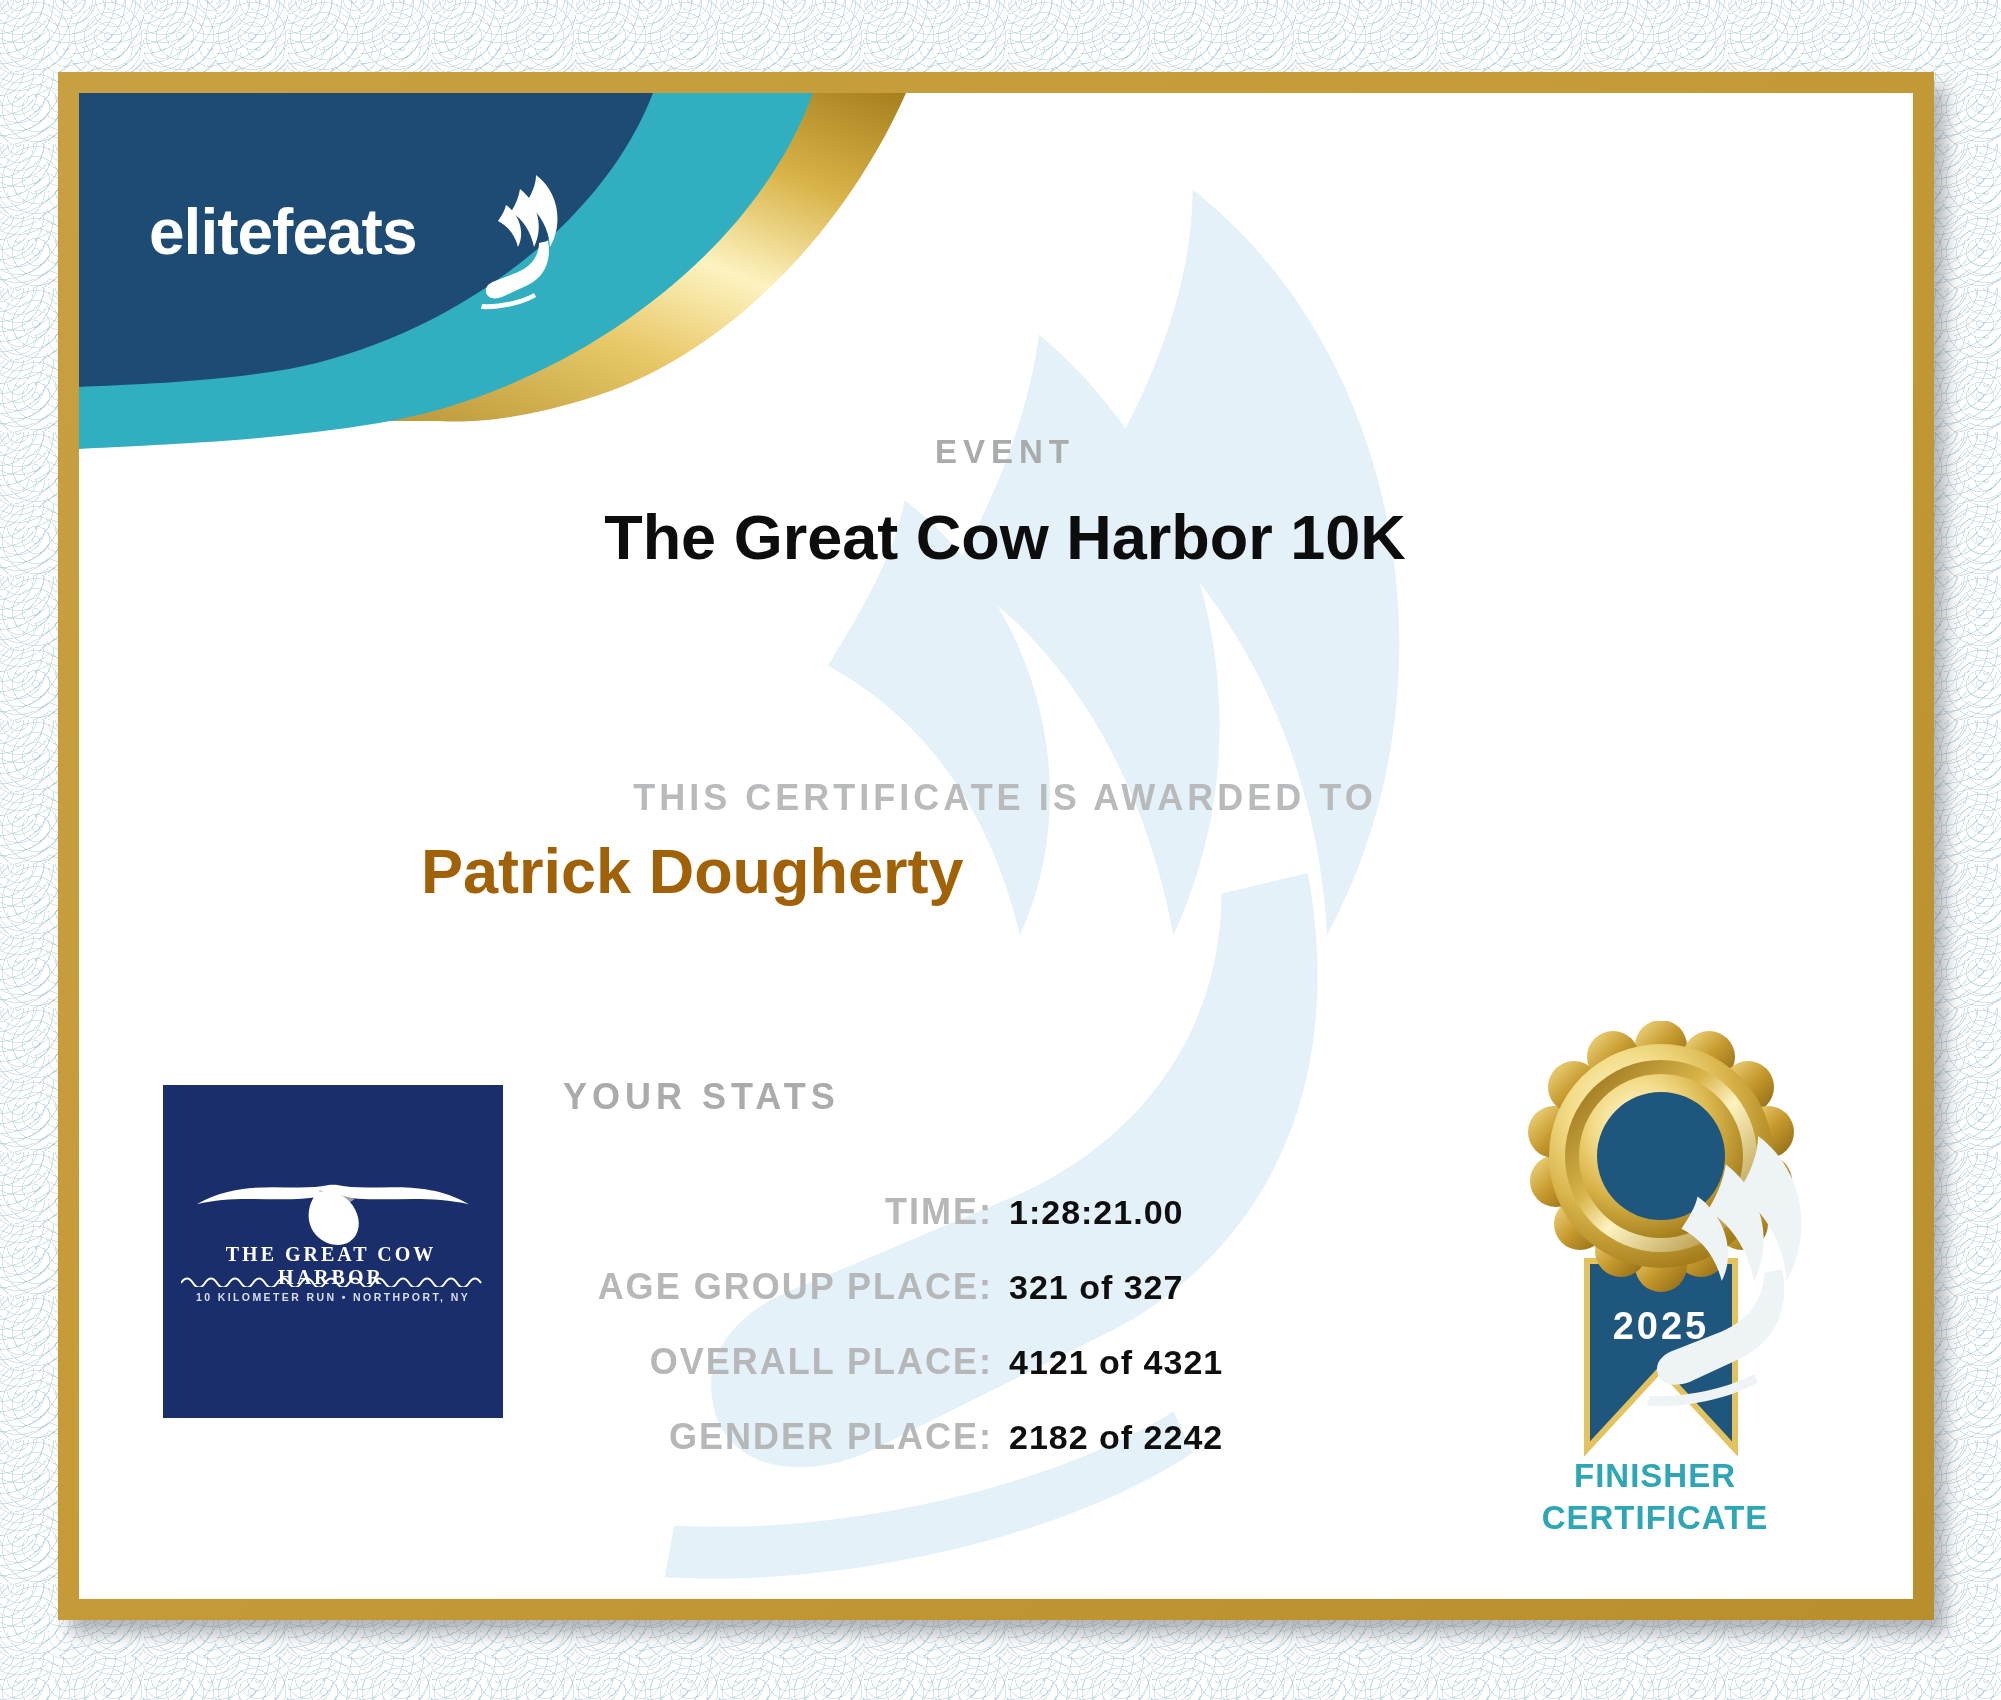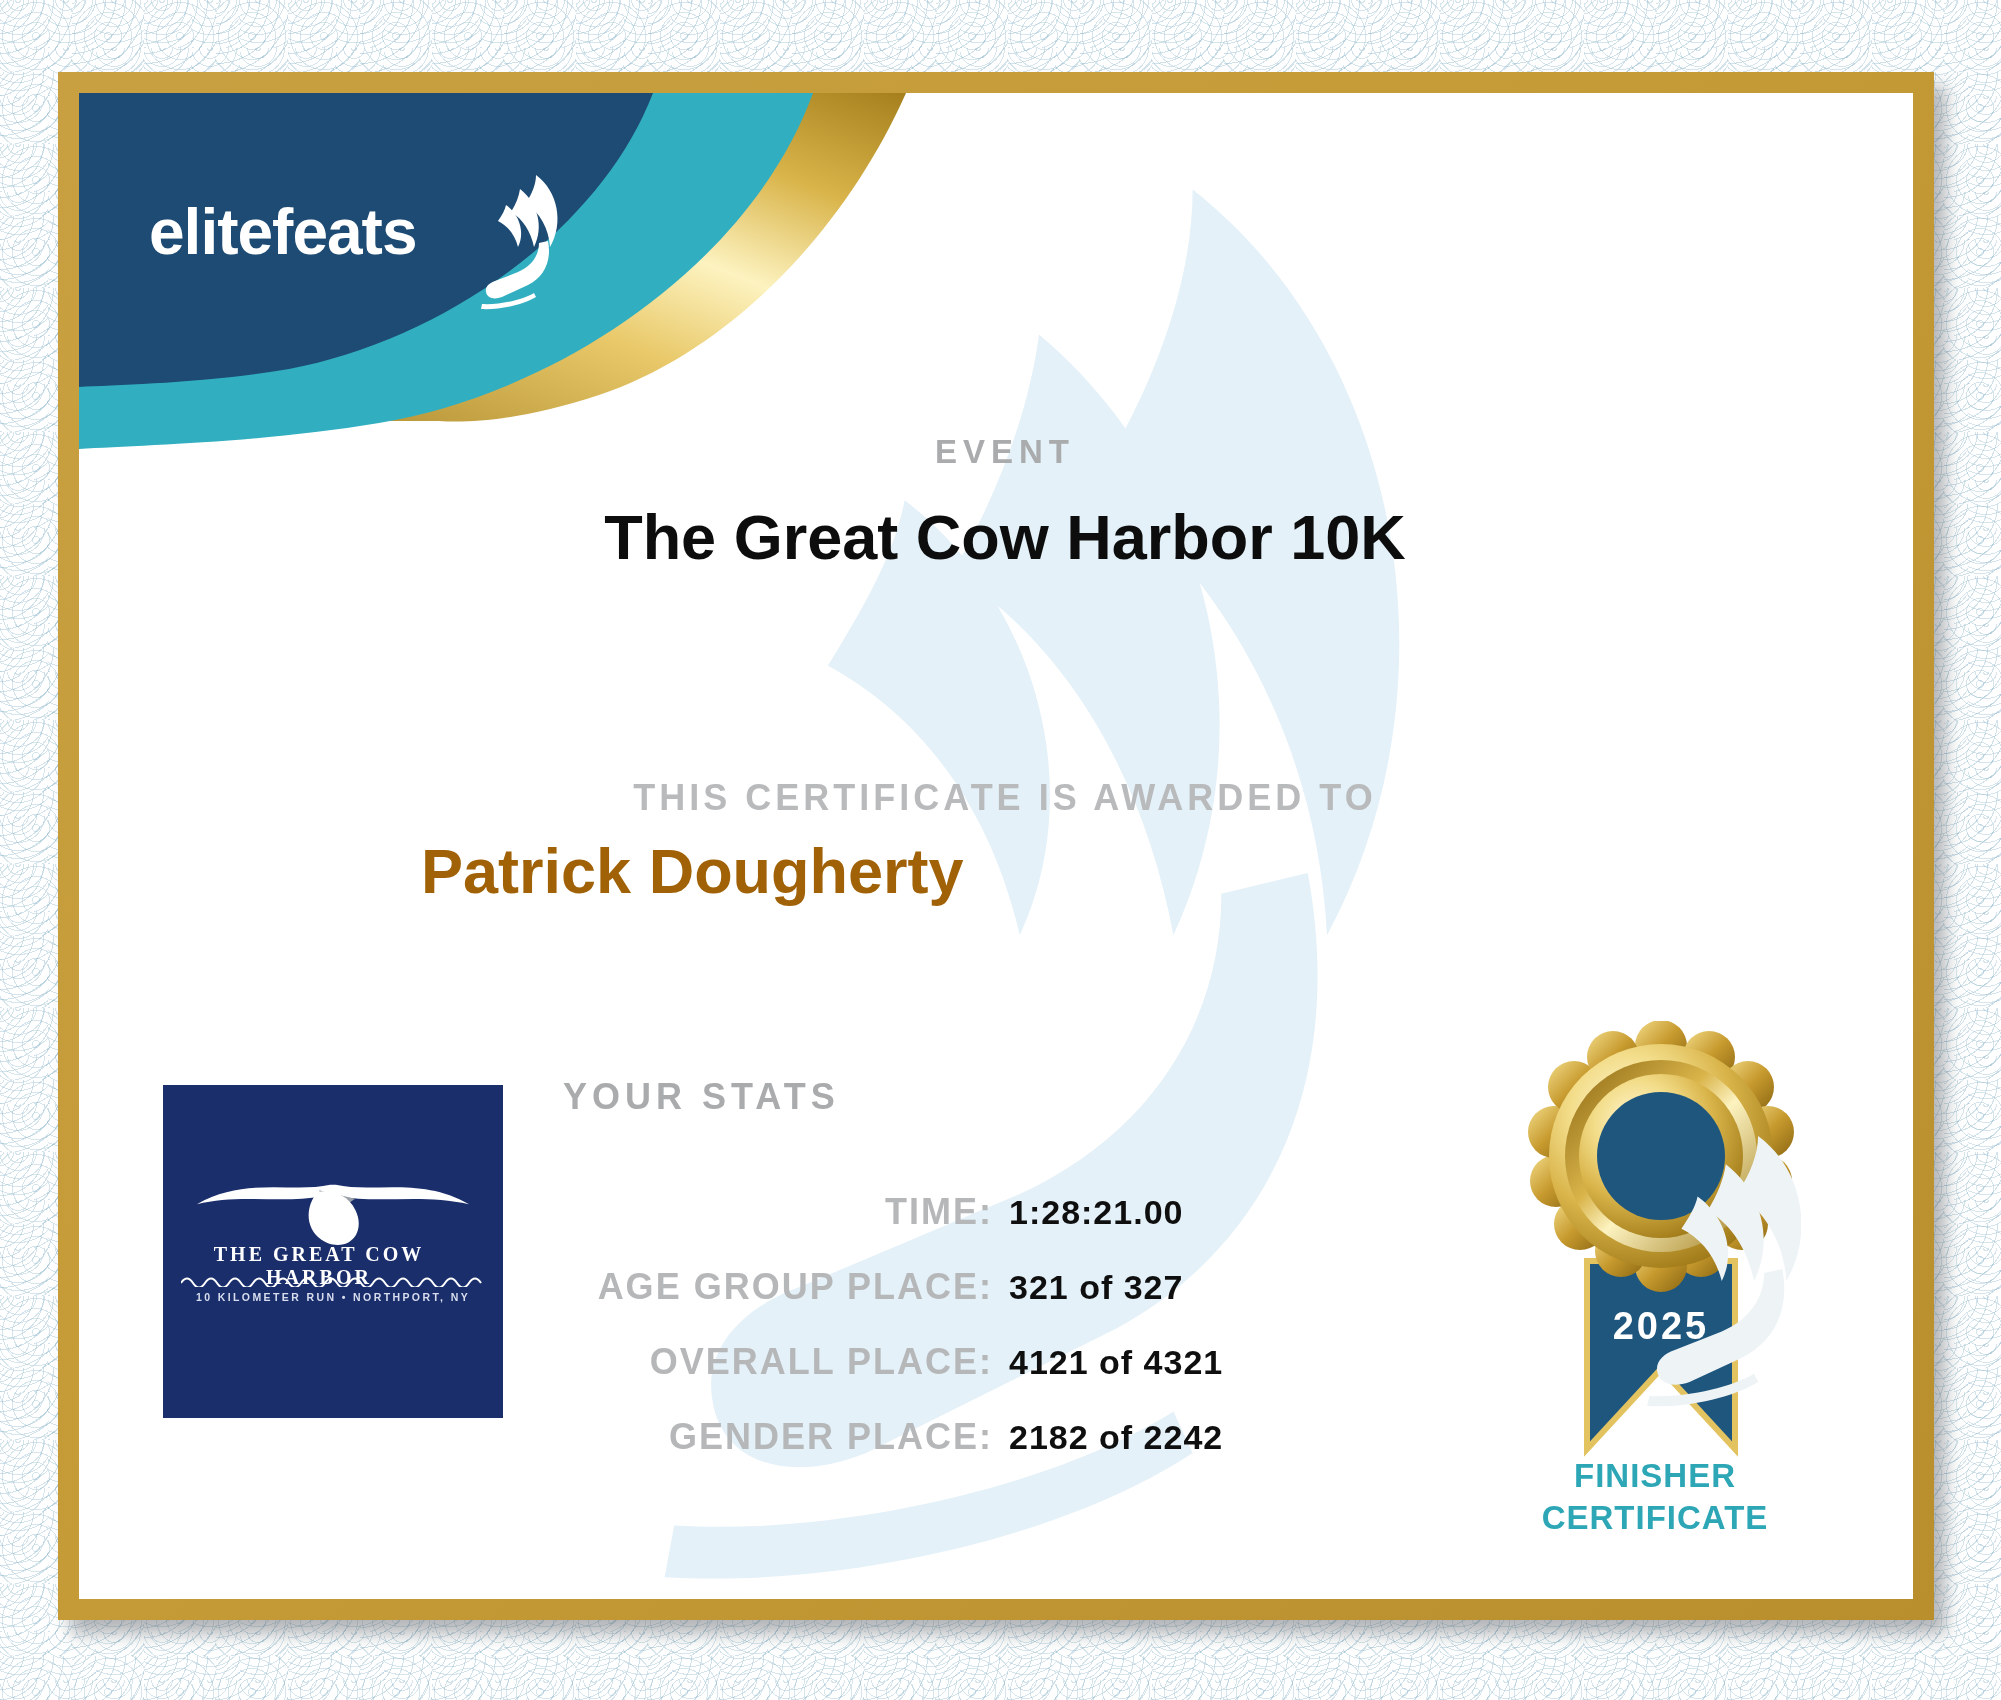--- a/index.html
+++ b/index.html
@@ -44,21 +44,21 @@
   .stats-title{left:484px;width:600px;top:983px;text-align:left;font-size:36px;font-weight:700;letter-spacing:5px;color:#a9abad;}
   
   .stats{left:314px;top:1098px;width:900px;}
   .stat-row{display:flex;align-items:baseline;height:75px;}
   .stat-label{width:600px;text-align:right;font-size:36px;font-weight:600;letter-spacing:2px;color:#b5b7b9;}
   .stat-value{margin-left:16px;font-size:34px;font-weight:bold;letter-spacing:1px;color:#0f0f0f;}
   
   .ch-logo{left:84px;top:992px;width:340px;height:333px;background:var(--ch_navy,#1a2e6b);}
   .ch-gull{position:absolute;left:10px;top:72px;width:320px;height:100px;}
   .ch-title{position:absolute;left:0;top:158px;width:312px;text-align:center;
-    font-family:"Liberation Serif",serif;font-size:20px;font-weight:bold;letter-spacing:3px;color:#ffffff;}
+    font-family:"Liberation Serif",serif;font-size:20px;font-weight:bold;letter-spacing:3px;color:#ffffff;padding-left:12px;}
   .ch-wave{position:absolute;left:18px;top:190px;width:304px;height:12px;}
   .ch-sub{position:absolute;left:0;top:206px;width:340px;text-align:center;
     font-size:10.5px;font-weight:bold;letter-spacing:2.4px;color:#d8deee;}
   
   .medal{left:1442px;top:928px;width:280px;height:450px;}
   .badge-caption{left:1411px;top:1362px;width:330px;text-align:center;
     font-size:33px;font-weight:bold;color:var(--finisher_teal,#2da6b6);line-height:42px;letter-spacing:1px;}
 </style>
 </head>
 <body>

